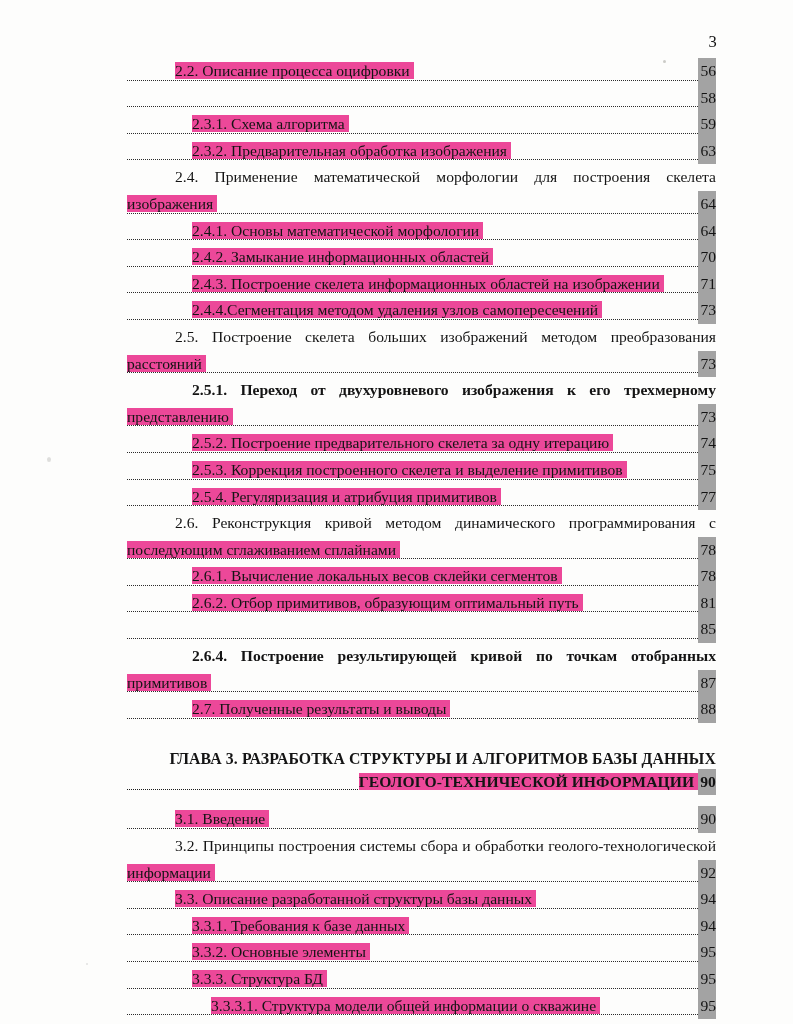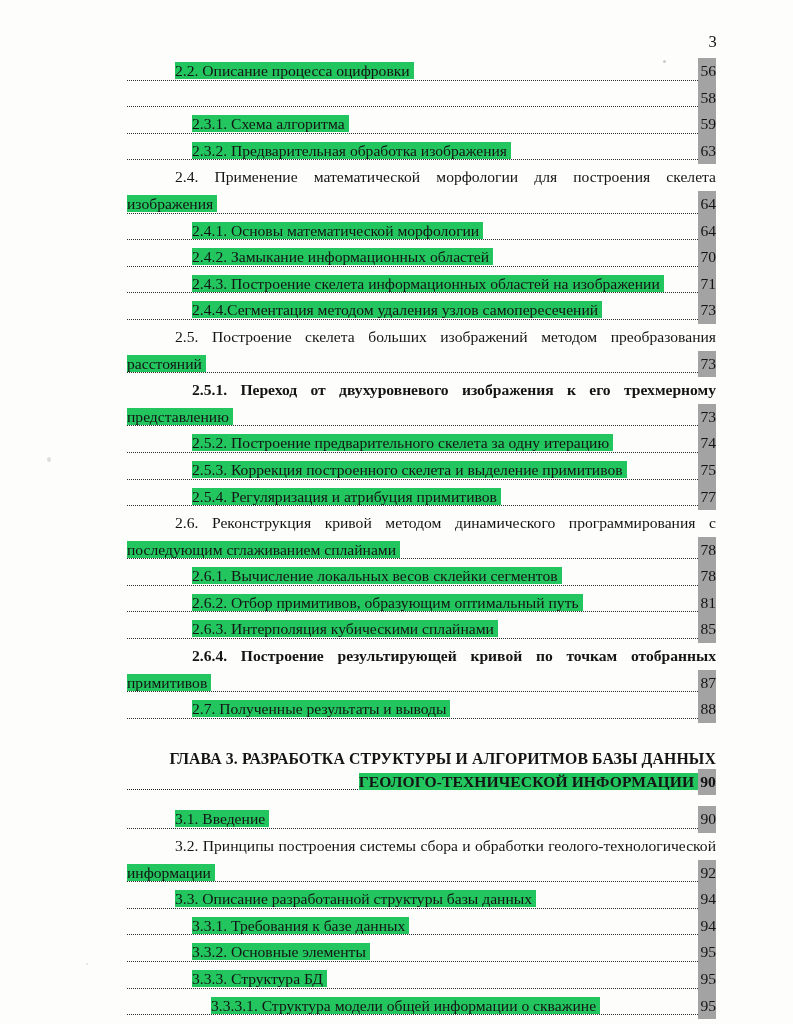--- a/index.html
+++ b/index.html
@@ -65,21 +65,21 @@
     position: absolute;
     bottom: 4px;
     left: 0;
     right: 0;
     border-bottom: 1px dotted #2b2b2b;
     z-index: 0;
   }
   .row .txt {
     position: relative;
     z-index: 1;
-    background: #22c55e;
+    background: #ec4899;
     padding-right: 4px;
   }
   .row .pg {
     position: relative;
     z-index: 1;
     float: right;
     background: #a3a3a3;
     padding-left: 2px;
   }
 
@@ -167,21 +167,21 @@
       </div>
       <div class="row lvl3"><span class="dots"></span><span class="pg">74</span><span class="txt">2.5.2. Построение предварительного скелета за одну итерацию</span></div>
       <div class="row lvl3"><span class="dots"></span><span class="pg">75</span><span class="txt">2.5.3. Коррекция построенного скелета и выделение примитивов</span></div>
       <div class="row lvl3"><span class="dots"></span><span class="pg">77</span><span class="txt">2.5.4. Регуляризация и атрибуция примитивов</span></div>
       <div class="wrap lvl2">
         <span class="head">2.6.    Реконструкция   кривой   методом   динамического   программирования   с</span>
         <span class="tail row"><span class="dots"></span><span class="pg">78</span><span class="txt">последующим сглаживанием сплайнами</span></span>
       </div>
       <div class="row lvl3"><span class="dots"></span><span class="pg">78</span><span class="txt">2.6.1. Вычисление локальных весов склейки сегментов</span></div>
       <div class="row lvl3"><span class="dots"></span><span class="pg">81</span><span class="txt">2.6.2. Отбор примитивов, образующим оптимальный путь</span></div>
-      <div class="row lvl3"><span class="dots"></span><span class="pg">85</span><span class="txt">2.6.3. Интерполяция кубическими сплайнами</span></div>
+      <div class="row lvl3"><span class="dots"></span><span class="pg">85</span></div>
       <div class="wrap lvl3">
         <span class="head">2.6.4.    Построение      результирующей    кривой      по    точкам      отобранных</span>
         <span class="tail row"><span class="dots"></span><span class="pg">87</span><span class="txt">примитивов</span></span>
       </div>
       <div class="row lvl3"><span class="dots"></span><span class="pg">88</span><span class="txt">2.7. Полученные результаты и выводы</span></div>
       <div class="gap-md"></div>
       <div class="chapter">
         <span class="l1">ГЛАВА 3. РАЗРАБОТКА СТРУКТУРЫ И АЛГОРИТМОВ БАЗЫ ДАННЫХ</span>
         <span class="l2 row"><span class="dots"></span><span class="pg">90</span><span class="txt">ГЕОЛОГО-ТЕХНИЧЕСКОЙ  ИНФОРМАЦИИ</span></span>
       </div>

